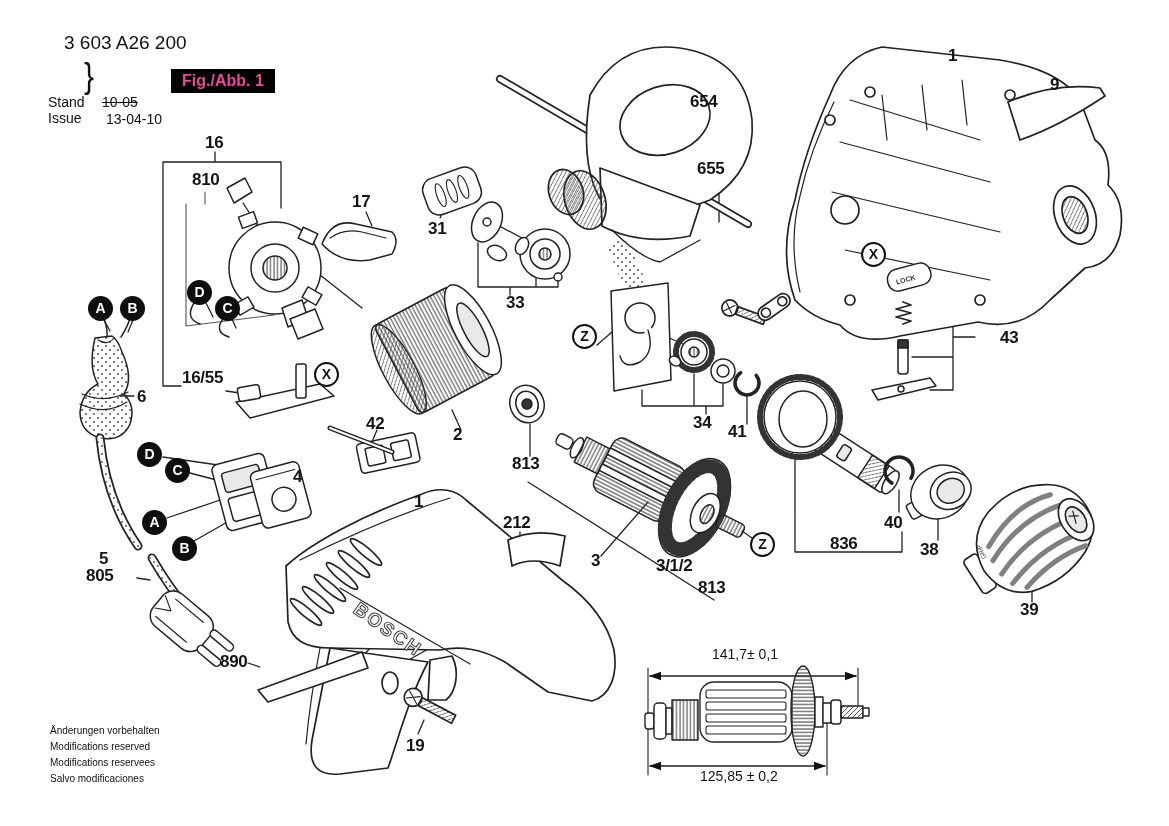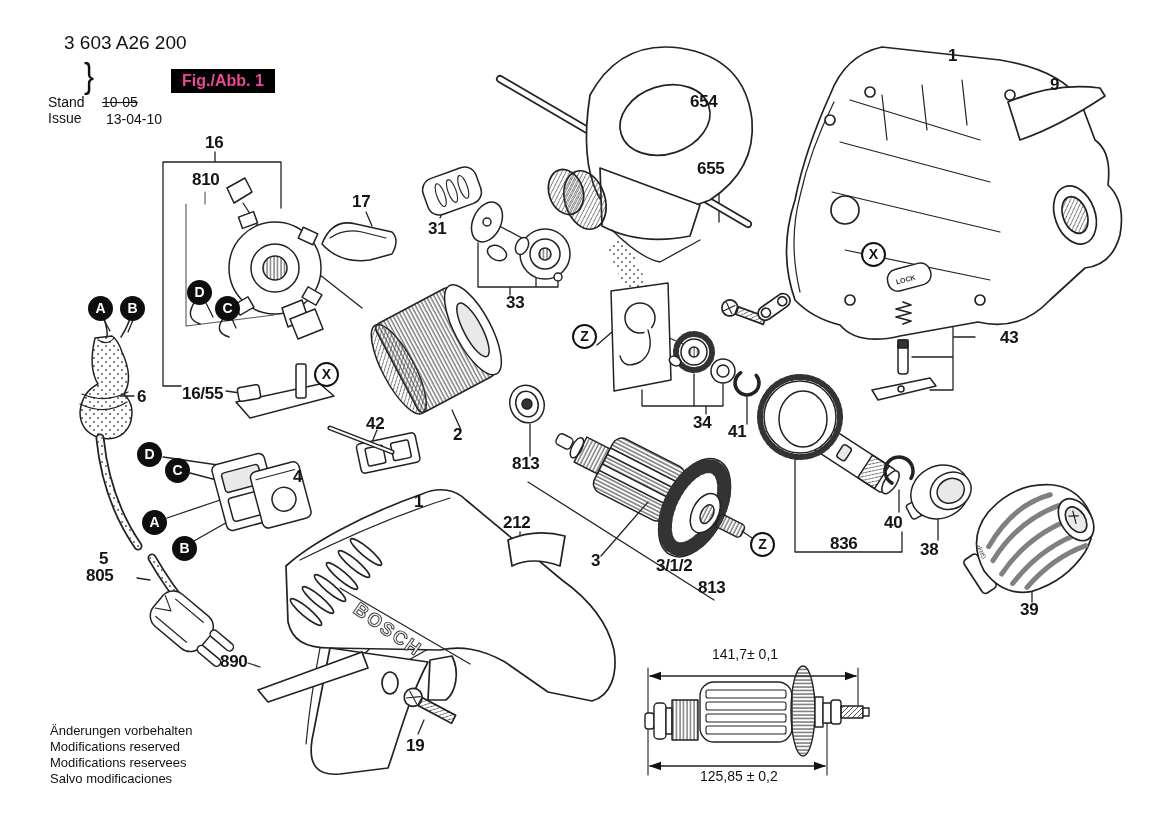--- a/index.html
+++ b/index.html
@@ -12,21 +12,21 @@
           font:bold 14px/25px "Liberation Sans",sans-serif;box-sizing:border-box;}
   .marker.filled{background:#0e0e0e;color:#fff;}
   .marker.outline{background:#fff;color:#111;border:2.4px solid #111;line-height:20px;}
   .hdr-code{position:absolute;left:64px;top:32px;font-size:19px;}
   .hdr-rev{position:absolute;font-size:14px;margin-top:30px;}
   .hdr-brace{position:absolute;left:84px;top:59px;font-size:30px;font-weight:normal;
              transform:scaleY(1.15);}
   .struck{text-decoration:line-through;}
   .fig-badge{position:absolute;left:150px;top:69px;background:#000;color:#ec4899;
              font-weight:bold;font-size:16px;padding:3px 11px;margin-left:21px;}
-  .legal{position:absolute;left:50px;top:723px;font-size:13px;line-height:16px;}
+  .legal{position:absolute;left:50px;top:723px;font-size:10px;line-height:16px;}
   .torque{position:absolute;left:900px;top:688px;font-size:13.5px;line-height:15.5px;}
   .torque .r2{margin-left:31px;}
   .dim-label{position:absolute;font-size:14px;white-space:nowrap;}
 </style>
 </head>
 <body>
 
 <div id="page">
 
   <svg id="art" width="1169" height="826" viewBox="0 0 1169 826" stroke-linejoin="round" stroke-linecap="round">
@@ -358,21 +358,21 @@
   <div class="callout" style="left:192px;top:170px;">810</div>
   <div class="callout" style="left:352px;top:192px;">17</div>
   <div class="callout" style="left:428px;top:219px;">31</div>
   <div class="callout" style="left:498px;top:293px;margin-left:8px;">33</div>
   <div class="callout" style="left:690px;top:92px;">654</div>
   <div class="callout" style="left:697px;top:159px;">655</div>
   <div class="callout" style="left:948px;top:46px;">1</div>
   <div class="callout" style="left:1050px;top:75px;">9</div>
   <div class="callout" style="left:978px;top:328px;margin-left:22px;">43</div>
   <div class="callout" style="left:137px;top:387px;">6</div>
-  <div class="callout" style="left:182px;top:384px;text-align:right;">16/55</div>
+  <div class="callout" style="left:182px;top:368px;text-align:right;">16/55</div>
   <div class="callout" style="left:366px;top:414px;">42</div>
   <div class="callout" style="left:453px;top:425px;">2</div>
   <div class="callout" style="left:293px;top:467px;">4</div>
   <div class="callout" style="left:512px;top:454px;">813</div>
   <div class="callout" style="left:99px;top:549px;">5</div>
   <div class="callout" style="left:86px;top:566px;">805</div>
   <div class="callout" style="left:414px;top:492px;">1</div>
   <div class="callout" style="left:503px;top:513px;">212</div>
   <div class="callout" style="left:591px;top:551px;">3</div>
   <div class="callout" style="left:656px;top:556px;">3/1/2</div>

